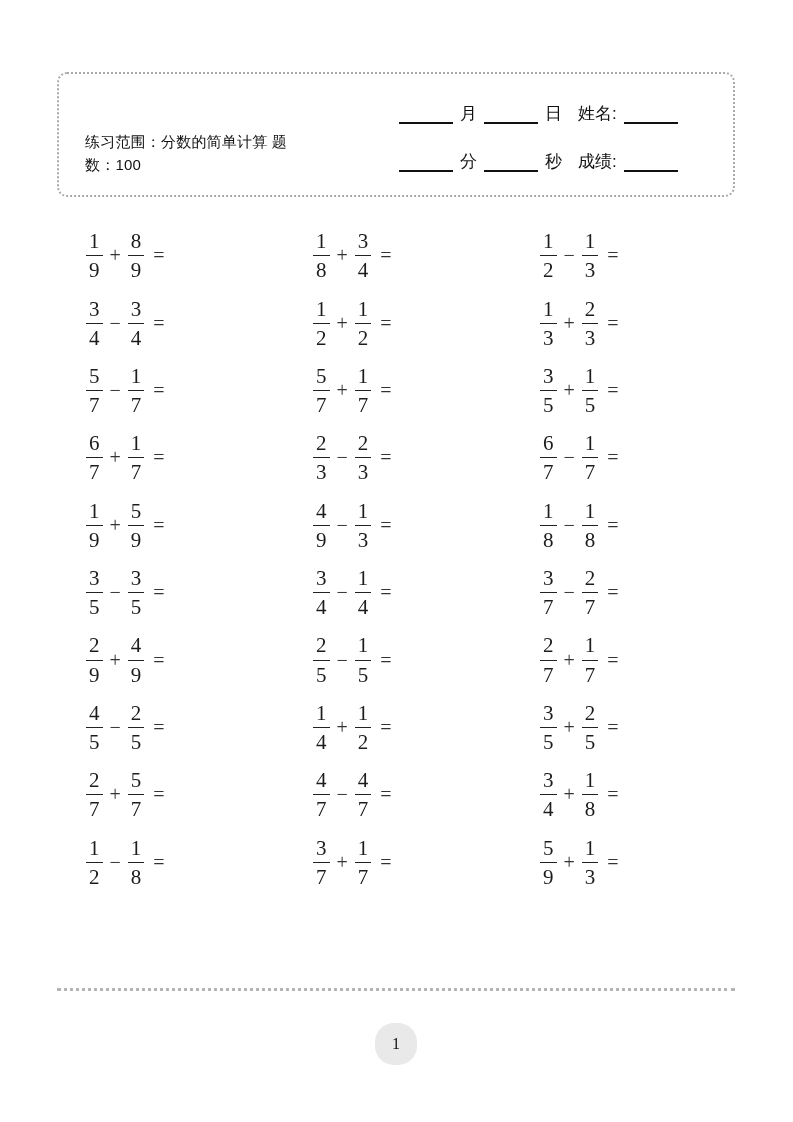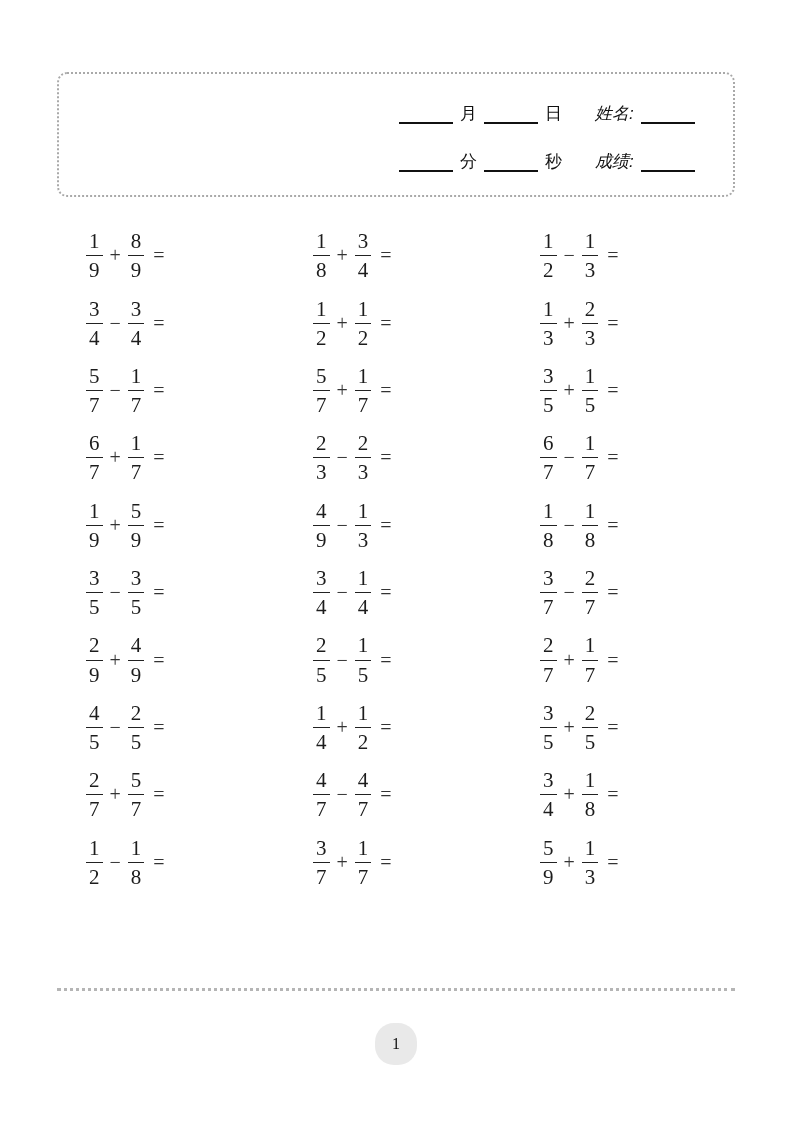--- a/index.html
+++ b/index.html
@@ -24,21 +24,21 @@
   .hrow {
     display:flex; align-items:flex-end; height:24px; margin-bottom:24px;
     font-size:17px; color:#111; white-space:nowrap;
   }
   .blank {
     display:inline-block; width:54px; height:100%;
     border-bottom:2px solid #111; margin:0 7px;
   }
   .blank.first { margin-left:0; }
   .hlabel { line-height:1.2; }
-  .hlabel.name { margin-left:33px;font-style:italic; }
+  .hlabel.name { margin-left:16px; }
 
   
   .problems-grid {
     position:absolute; left:0; top:222px; width:793px;
     display:grid; grid-template-columns:repeat(3,227px);
     grid-auto-rows:67.4px; padding-left:86px;
   }
   .problem { display:flex; align-items:center; color:#1c1c1c; }
   .frac {
     display:inline-flex; flex-direction:column; align-items:center;
@@ -64,20 +64,21 @@
     position:absolute; left:375px; top:1023px; width:42px; height:42px;
     background:#e9e9e9; border-radius:45%;
     display:flex; align-items:center; justify-content:center;
     font-family:"Liberation Serif","DejaVu Serif",serif; font-size:16px; color:#111;
   }
 </style>
 </head>
 <body>
 
 <div class="header-box">
+  <div class="scope-text">练习范围：分数的简单计算 题数：100</div>
 
   <div class="fields">
     <div class="hrow">
       <span class="blank first"></span>
       <span class="hlabel">月</span>
       <span class="blank"></span>
       <span class="hlabel">日</span>
       <span class="hlabel name">姓名:</span>
       <span class="blank"></span>
     </div>

